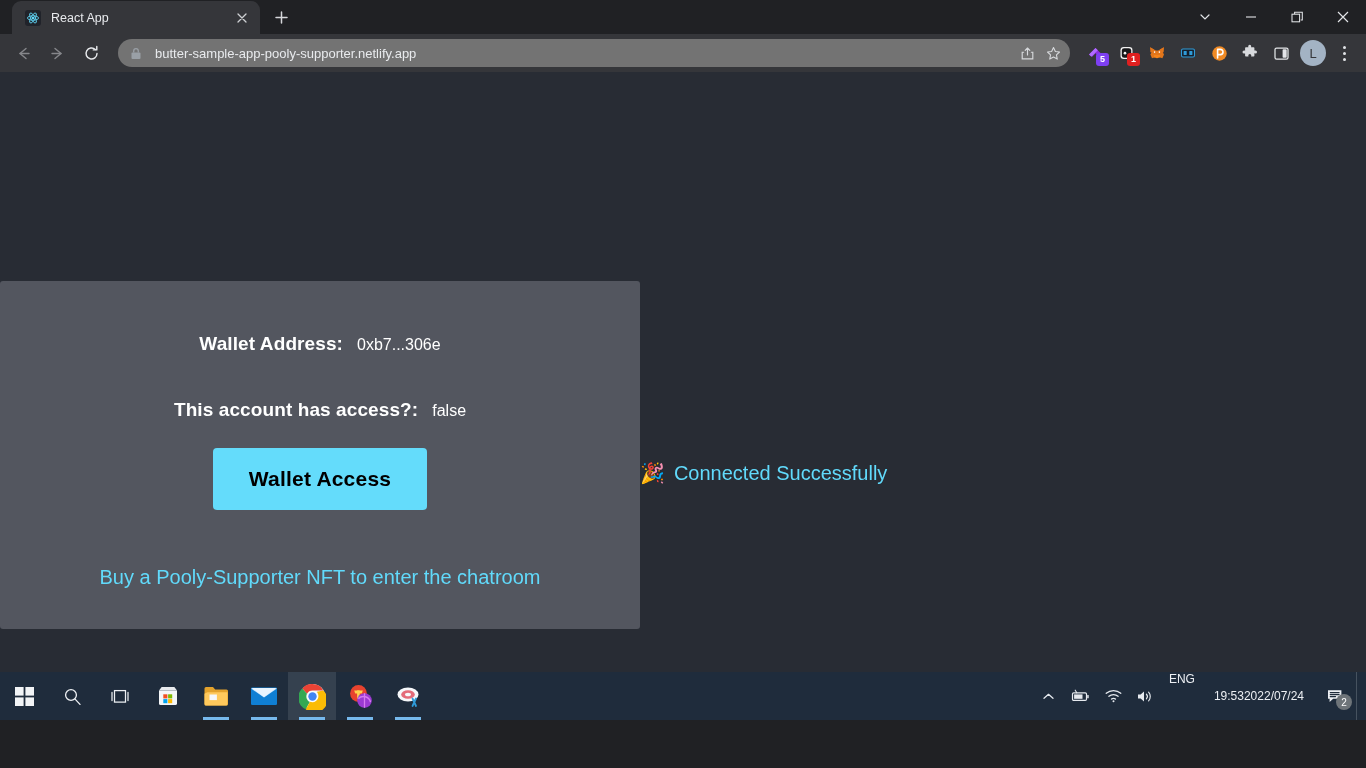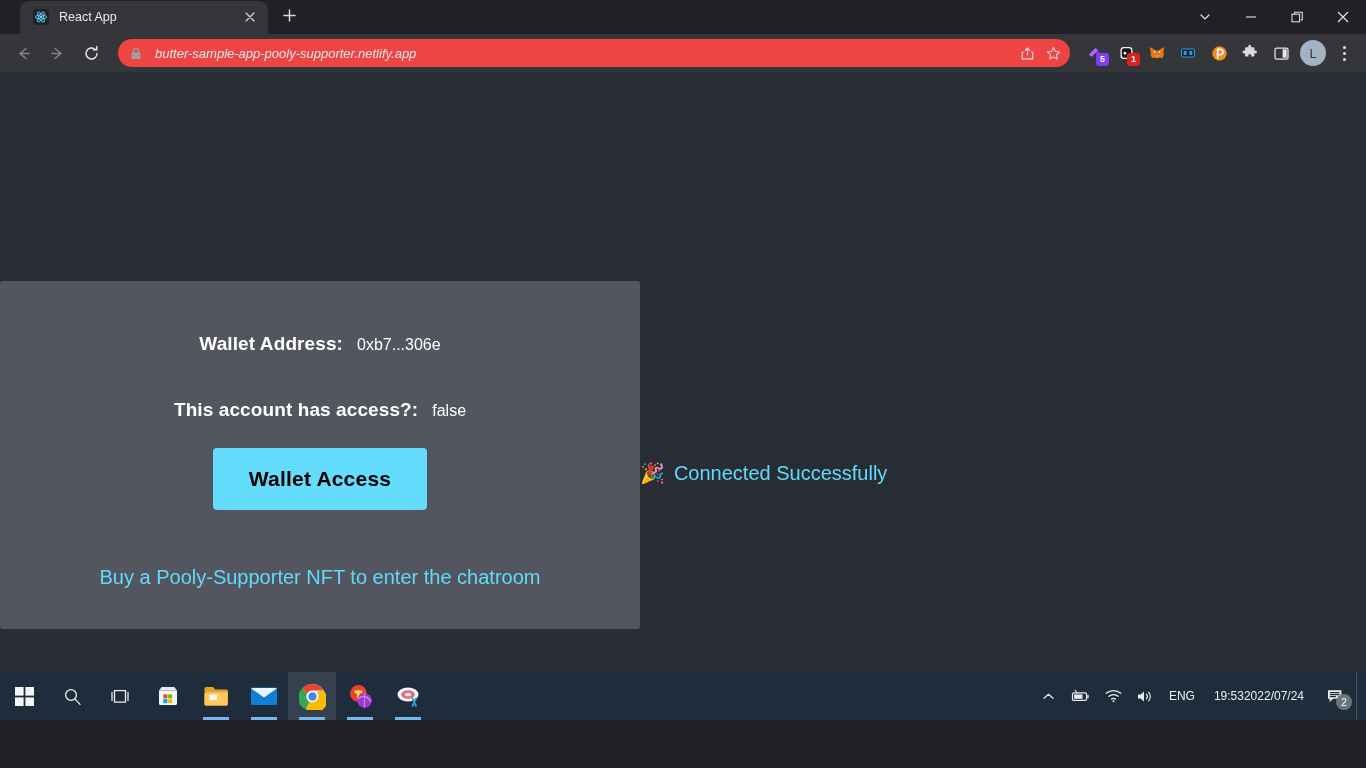--- a/index.html
+++ b/index.html
@@ -8,21 +8,21 @@
     overflow: hidden;
     font-family: "Liberation Sans", sans-serif;
     background: #202124;
   }
 
   
   .browser { width: 1366px; height: 720px; background: #202124; position: relative; }
 
   .tabstrip {
     height: 34px; background: #202124;
-    display: flex; align-items: center; padding-left: 20px;
+    display: flex; align-items: flex-end; padding-left: 12px;
     position: relative;
   }
   .tab {
     width: 248px; height: 33px;
     background: #35363a;
     border-radius: 9px 9px 0 0;
     display: flex; align-items: center;
     padding: 0 8px 0 12px;
     position: relative;
   }
@@ -66,27 +66,26 @@
   }
   .nav-btn {
     width: 30px; height: 30px; margin-right: 4px;
     display: flex; align-items: center; justify-content: center;
     border-radius: 50%;
   }
   .nav-btn.disabled { opacity: .45; }
 
   .omnibox {
     flex: 1 1 auto; height: 28px;
-    background: #ef4444;
+    background: #737373;
     border-radius: 14px;
     display: flex; align-items: center;
     margin: 0 6px 0 8px;
     padding: 0 4px 0 12px;
     min-width: 0;
-    font-style: italic;
   }
   .lock-icon { flex: 0 0 14px; margin-right: 11px; display: flex; }
   .omnibox-url {
     flex: 1 1 auto; color: #e8eaed; font-size: 13px;
     white-space: nowrap; overflow: hidden; text-overflow: ellipsis;
   }
   .omni-action {
     width: 26px; height: 26px; flex: 0 0 26px;
     display: flex; align-items: center; justify-content: center;
     border-radius: 50%;
@@ -181,21 +180,21 @@
     display: flex; align-items: center; justify-content: center;
     position: relative;
   }
   .tb-item.active { background: rgba(255,255,255,.10); }
   .tb-item.active::after,
   .tb-item.running::after {
     content: ""; position: absolute; bottom: 0; left: 11px;
     width: 26px; height: 3px; background: #76b9ed;
   }
   .tb-spacer { flex: 1 1 auto; }
-  .tray { display: flex; align-items: center; height: 48px; padding-right: 4px; }
+  .tray { display: flex; height: 48px; padding-right: 4px; }
   .tray-icon {
     height: 48px; padding: 0 7px;
     display: flex; align-items: center; justify-content: center;
     color: #e6eaef;
   }
   .tray-lang { font-size: 12px; color: #eceff3; padding: 0 9px; }
   .tray-clock {
     display: flex; flex-direction: row; align-items: center; justify-content: center;
     color: #eceff3; font-size: 12px; line-height: 16px;
     padding: 0 10px; height: 48px;

